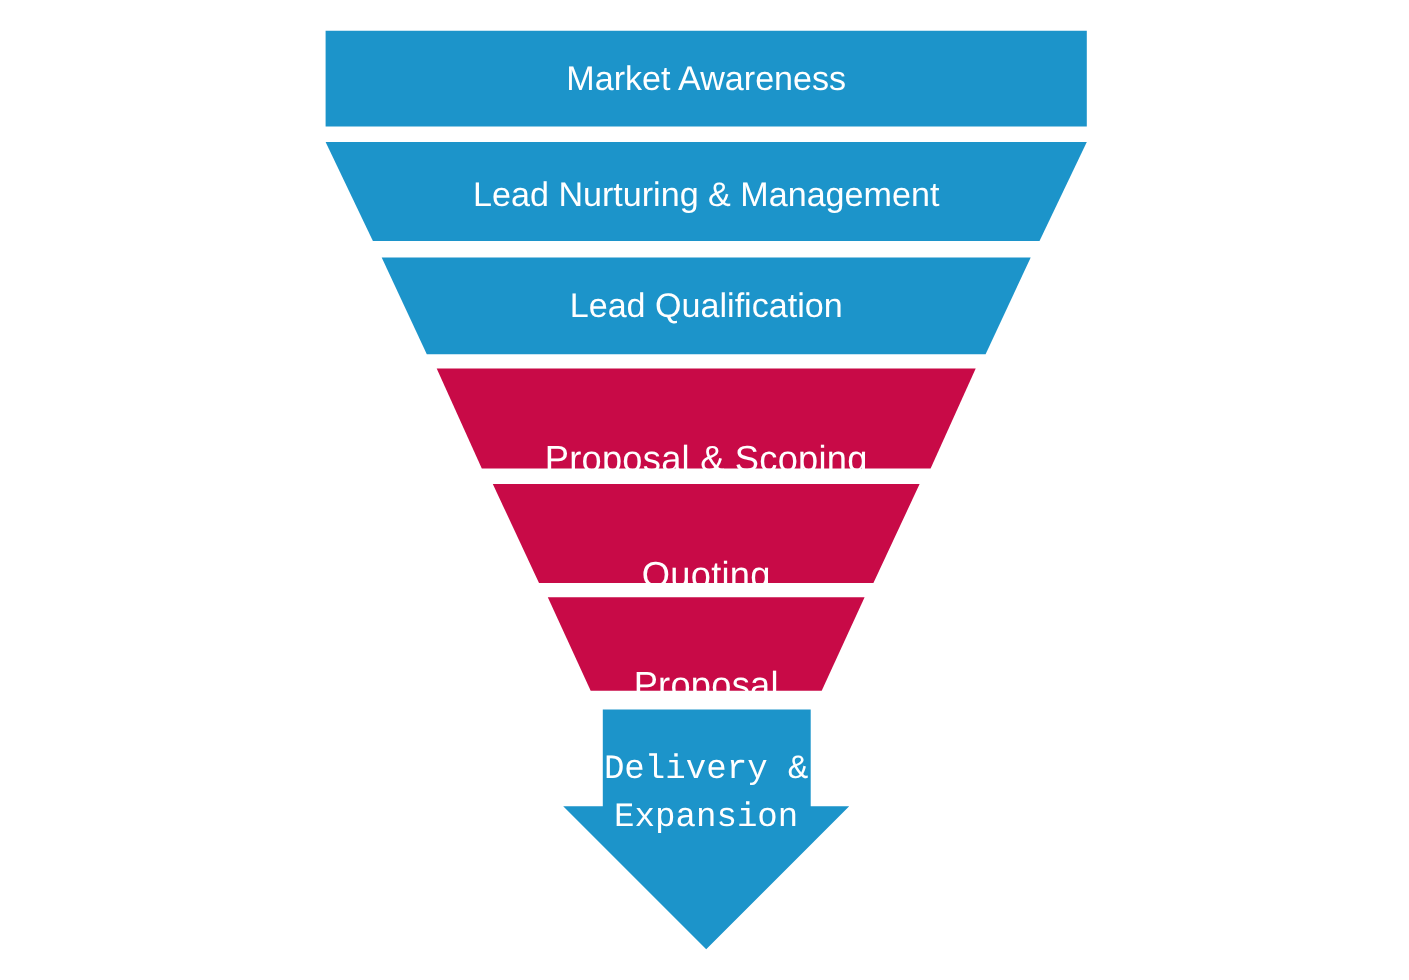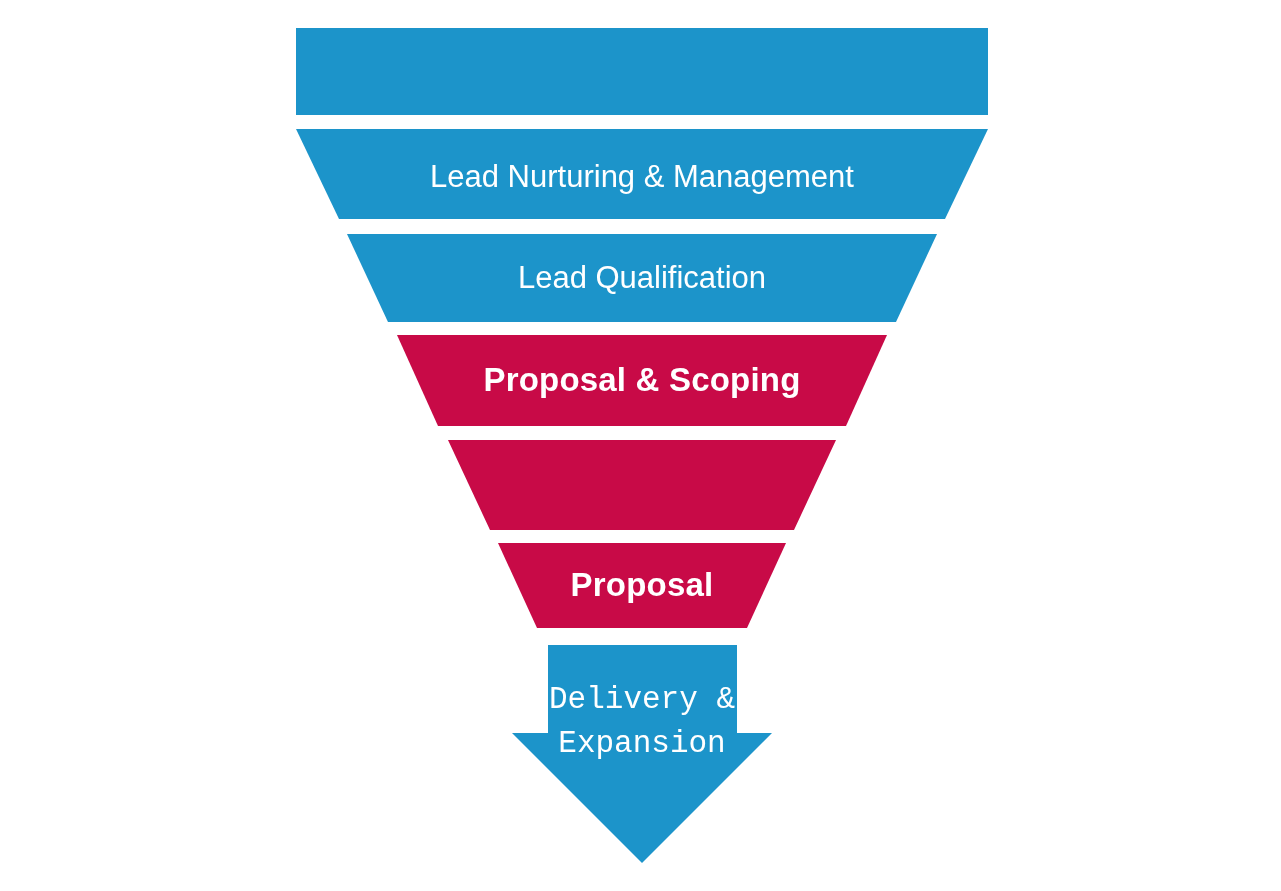--- a/index.html
+++ b/index.html
@@ -25,23 +25,24 @@
     left: 642px;
     transform: translate(-50%, -50%);
     color: #ffffff;
     font-size: 31px;
     font-weight: 400;
     white-space: nowrap;
     text-align: center;
     line-height: 1.2;
   }
   .stage-label.bold {
-    font-weight: 700;
+    font-weight: 400;
     font-size: 33px;
     letter-spacing: 0.2px;
+    margin-top: 37px;
   }
   .stage-label.two-line {
     white-space: pre-line;
     line-height: 44px;
     font-family: Liberation Mono, monospace;
   }
 </style>
 </head>
 <body>
 
@@ -50,26 +51,28 @@
   <svg class="funnel-svg" width="1281" height="891" viewBox="0 0 1281 891">
     <polygon points="296,28 988,28 988,115 296,115" fill="#1c94ca"></polygon>
     <polygon points="296,129 988,129 945,219 339,219" fill="#1c94ca"></polygon>
     <polygon points="347,234 937,234 896,322 388,322" fill="#1c94ca"></polygon>
     <polygon points="397,335 887,335 846,426 438,426" fill="#c80a47"></polygon>
     <polygon points="448,440 836,440 794,530 490,530" fill="#c80a47"></polygon>
     <polygon points="498,543 786,543 747,628 537,628" fill="#c80a47"></polygon>
     <polygon points="548,645 737,645 737,733 772,733 642,863 512,733 548,733" fill="#1c94ca"></polygon>
   </svg>
 
+  <div class="stage-label" style="top:71px">Market Awareness</div>
 
   <div class="stage-label" style="top:177px">Lead Nurturing &amp; Management</div>
 
   <div class="stage-label" style="top:278px">Lead Qualification</div>
 
   <div class="stage-label bold" style="top:380px">Proposal &amp; Scoping</div>
 
+  <div class="stage-label bold" style="top:485px">Quoting</div>
 
   <div class="stage-label bold" style="top:585px">Proposal</div>
 
   <div class="stage-label two-line" style="top:722px">Delivery &amp;
 Expansion</div>
 
 </div>
 
 </body></html>

